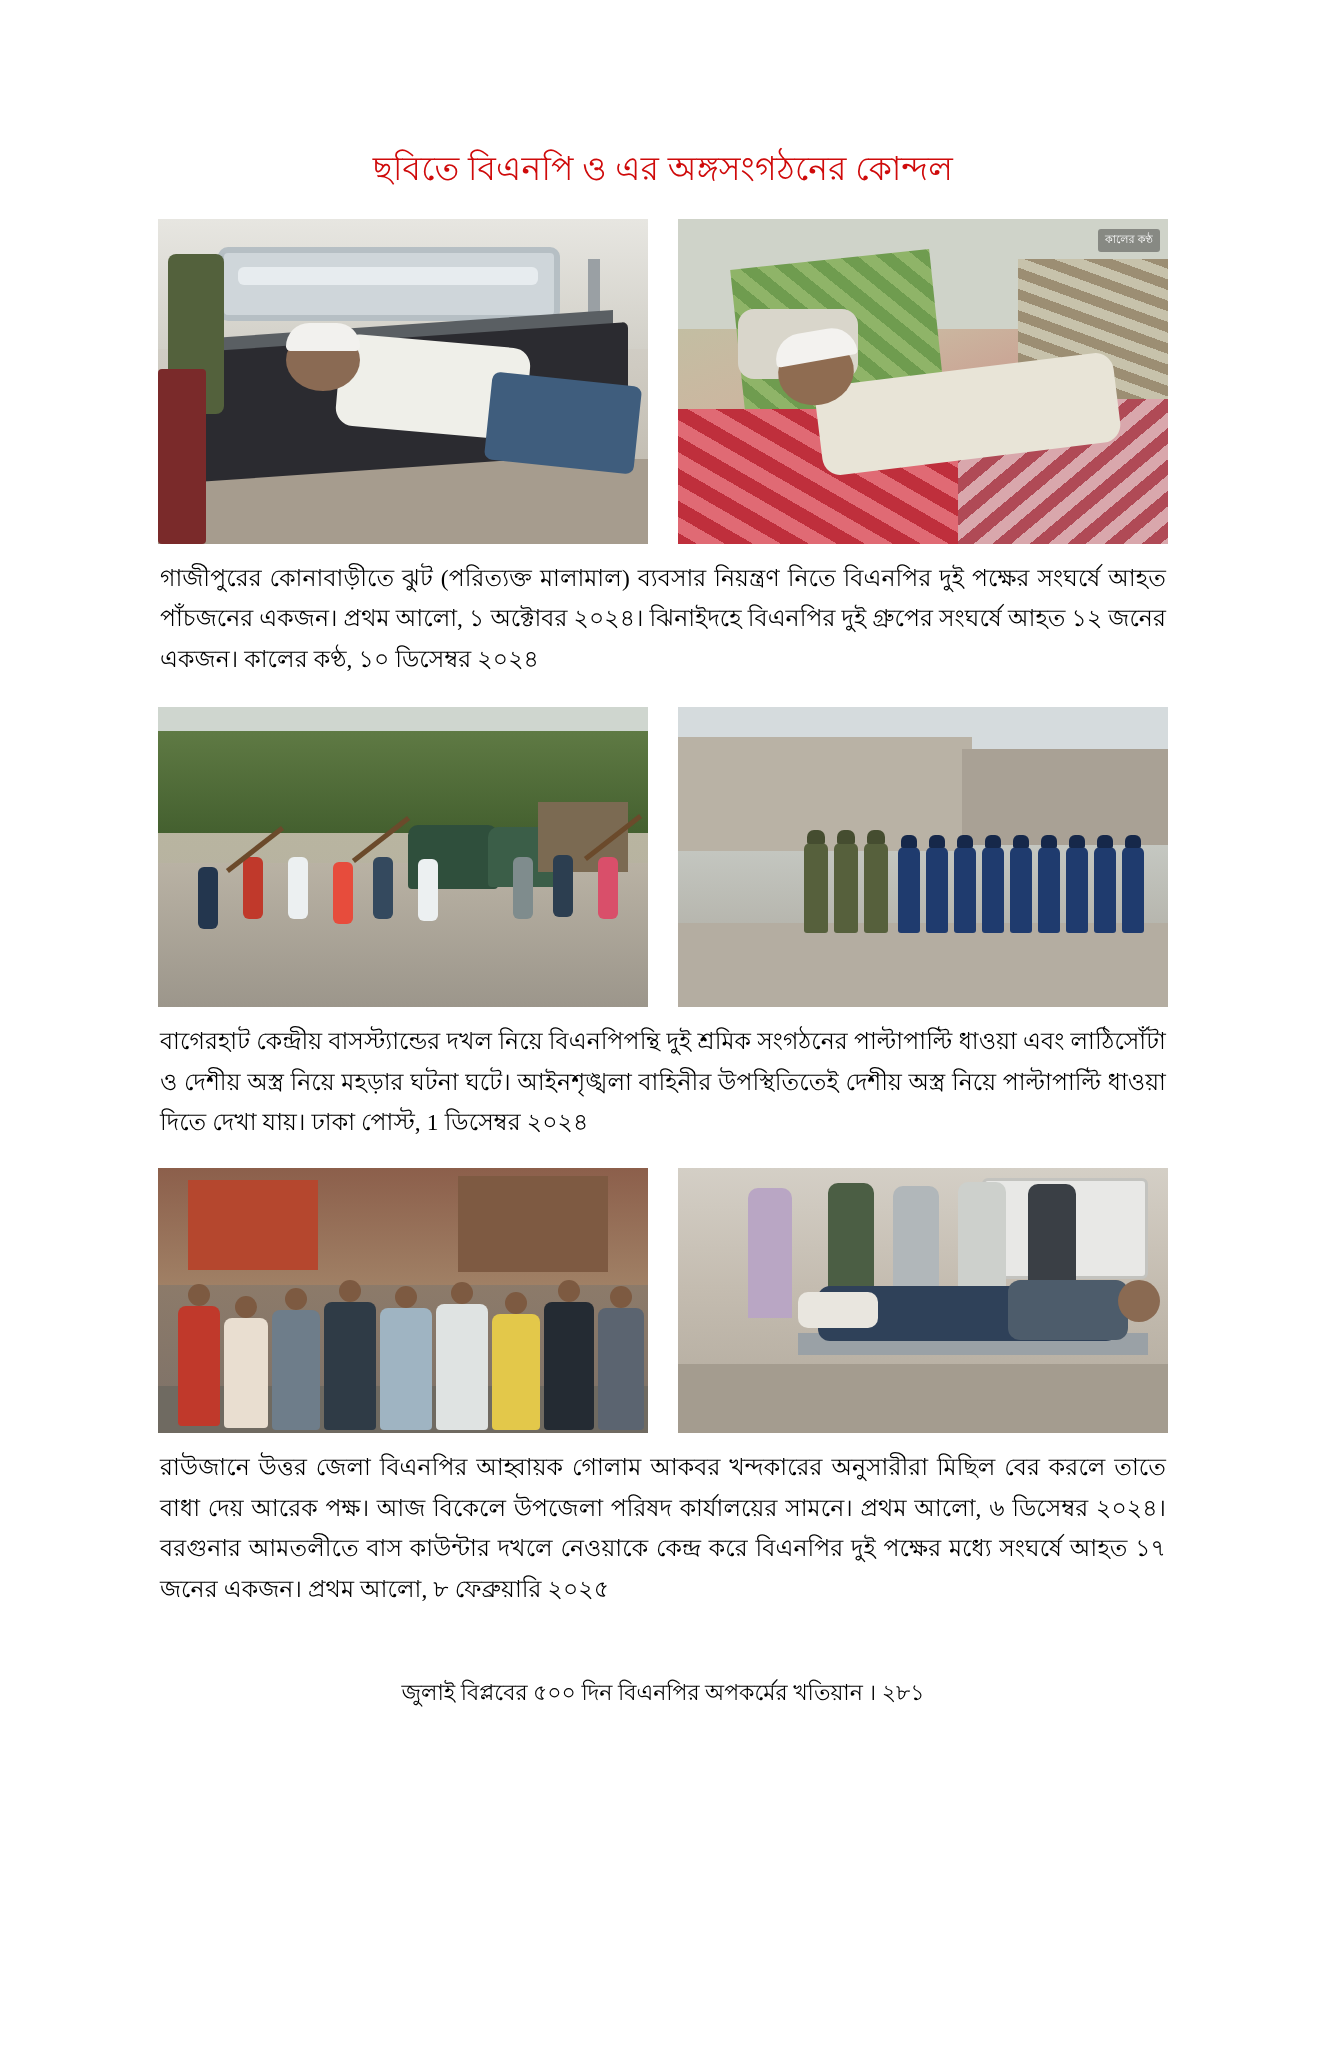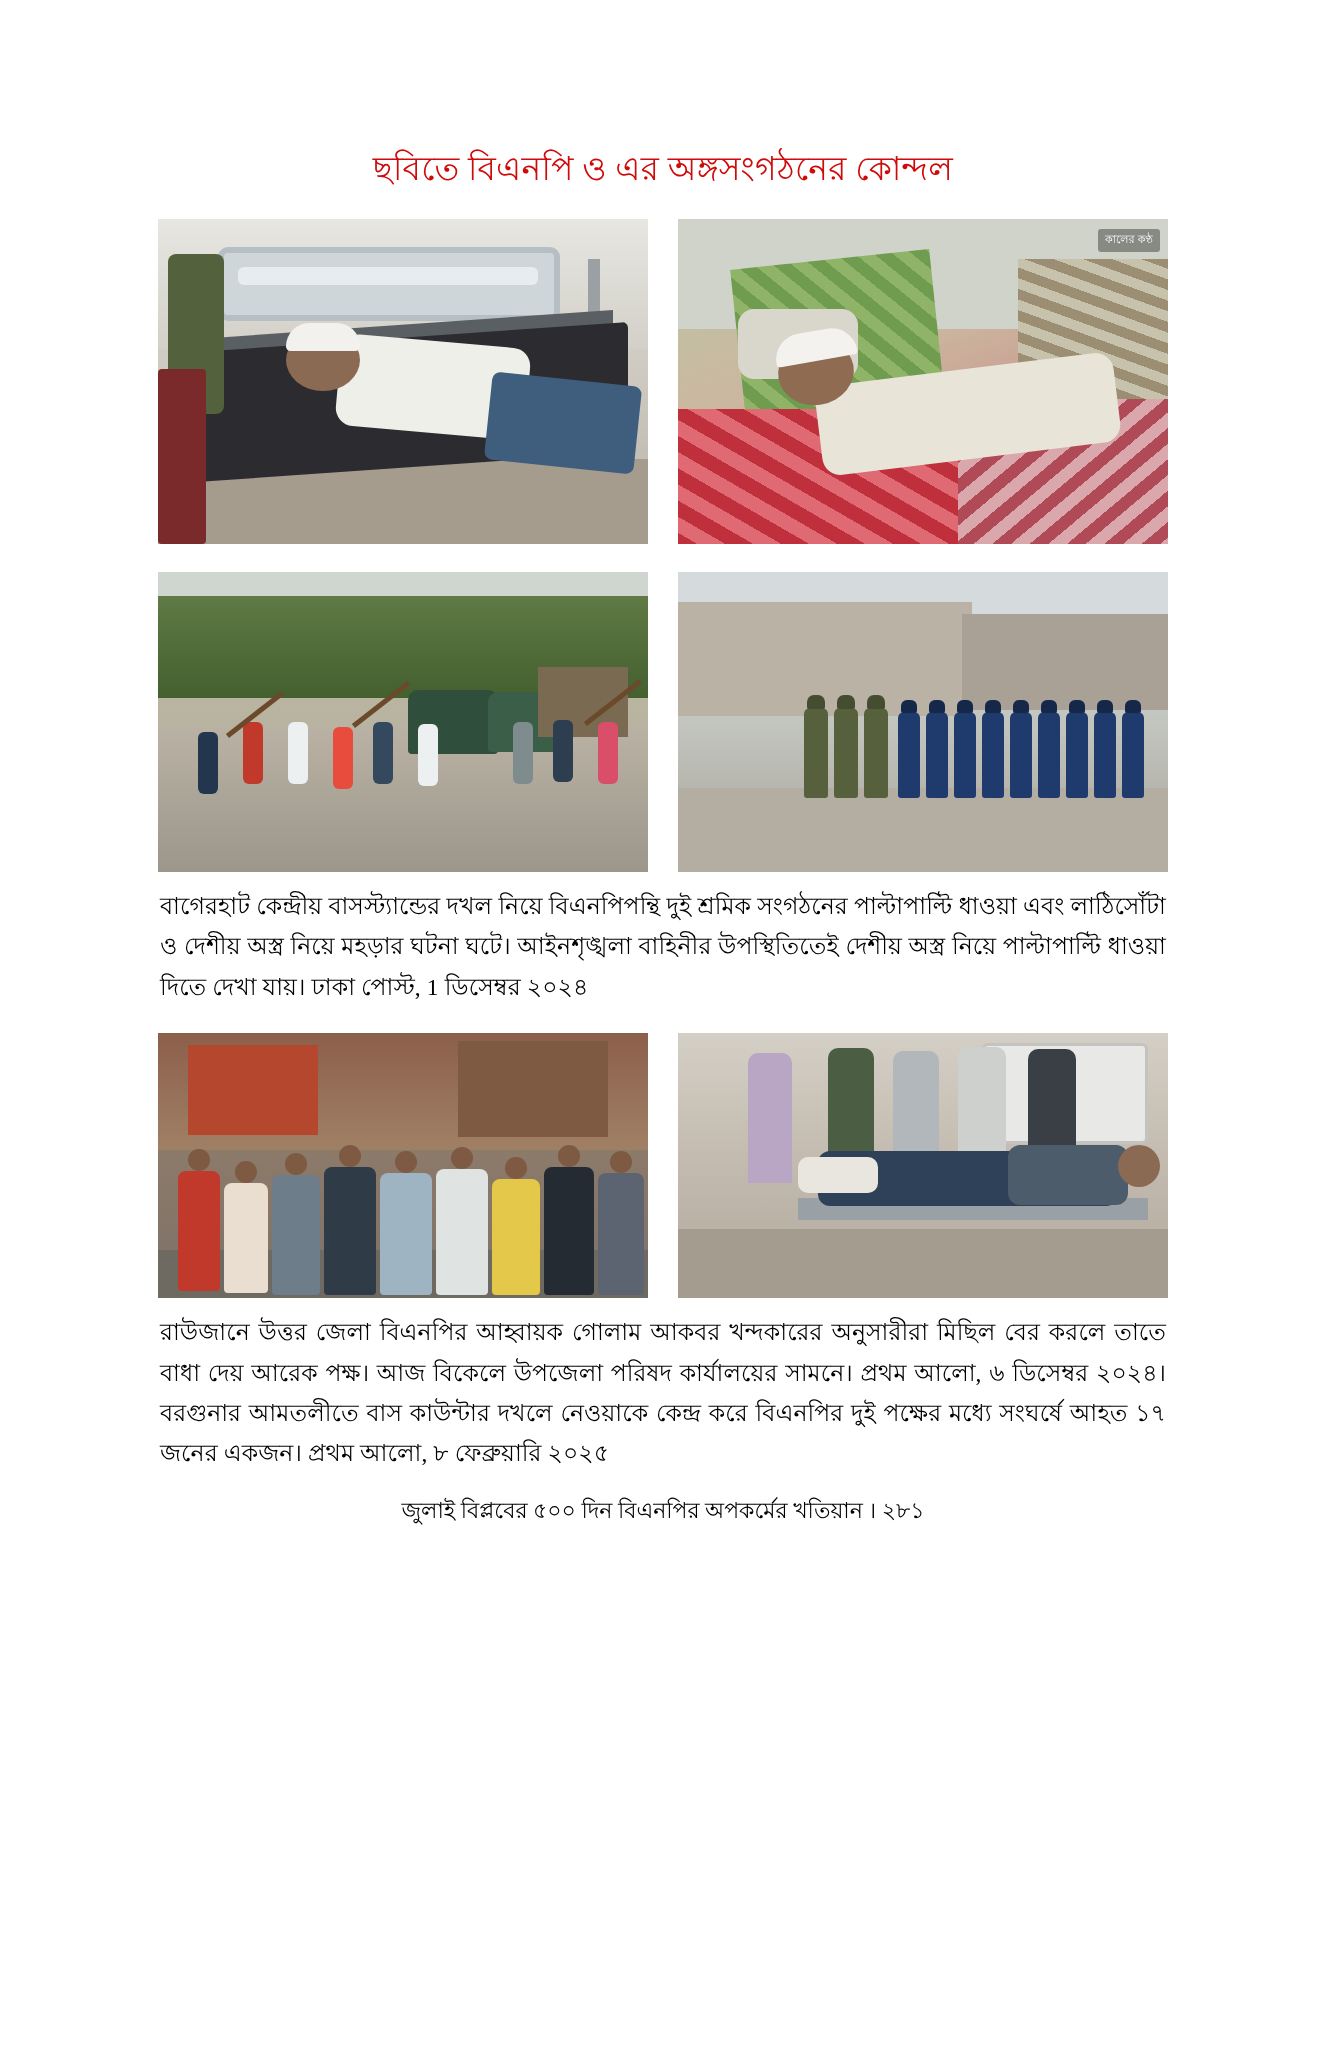--- a/index.html
+++ b/index.html
@@ -55,21 +55,21 @@
     line-height: 1.72;
     text-align: justify;
     text-justify: inter-word;
     margin: 14px 0 0 0;
     letter-spacing: 0.1px;
   }
 
   .footer-note {
     text-align: center;
     font-size: 22px;
-    margin-top: 19px;
+    margin-top: 66px;
   }
 
   
   .ph1 { width: 490px; height: 325px; background: linear-gradient(180deg,#d9d9d4 0%, #cfcbc2 45%, #b9b3a7 100%); }
   .ph1 .wall { position:absolute; left:0; top:0; width:100%; height:40%; background:linear-gradient(180deg,#e7e6e1,#d2d0c8); }
   .ph1 .bedrail { position:absolute; left:60px; top:28px; width:330px; height:62px; background:#cfd6da; border:6px solid #b6bfc4; border-radius:10px; }
   .ph1 .bedrail:after { content:""; position:absolute; left:14px; top:14px; width:300px; height:18px; background:#e7ecef; border-radius:6px; }
   .ph1 .bedbody { position:absolute; left:40px; top:118px; width:430px; height:130px; background:#2b2b30; border-radius:6px; transform:skewY(-4deg); }
   .ph1 .mat { position:absolute; left:55px; top:105px; width:400px; height:42px; background:#5a5f63; transform:skewY(-4deg); }
   .ph1 .floor { position:absolute; left:0; bottom:0; width:100%; height:26%; background:#a69c8e; }
@@ -180,20 +180,21 @@
       <div class="quilt-green"></div>
       <div class="quilt-red"></div>
       <div class="quilt-floral"></div>
       <div class="pillow"></div>
       <div class="body2"></div>
         <div class="head2"></div>
         <div class="bandage2"></div>
       <span class="wm">কালের কণ্ঠ</span>
     </div>
   </div>
+  <p class="caption">গাজীপুরের কোনাবাড়ীতে ঝুট (পরিত্যক্ত মালামাল) ব্যবসার নিয়ন্ত্রণ নিতে বিএনপির দুই পক্ষের সংঘর্ষে আহত পাঁচজনের একজন। প্রথম আলো, ১ অক্টোবর ২০২৪। ঝিনাইদহে বিএনপির দুই গ্রুপের সংঘর্ষে আহত ১২ জনের একজন। কালের কণ্ঠ, ১০ ডিসেম্বর ২০২৪</p>
 
   <div class="figure-row">
     <div class="photo ph3">
       <div class="sky3"></div>
         <div class="trees"></div>
         <div class="road"></div>
       <div class="auto1"></div>
         <div class="auto2"></div>
         <div class="shop"></div>
       <div class="p p1"></div>

